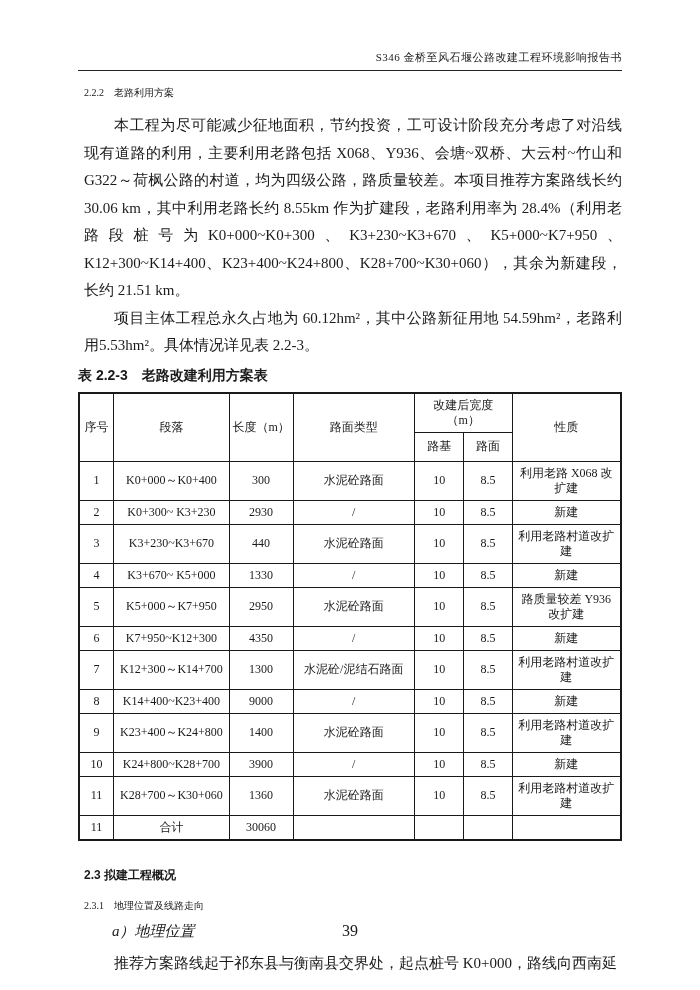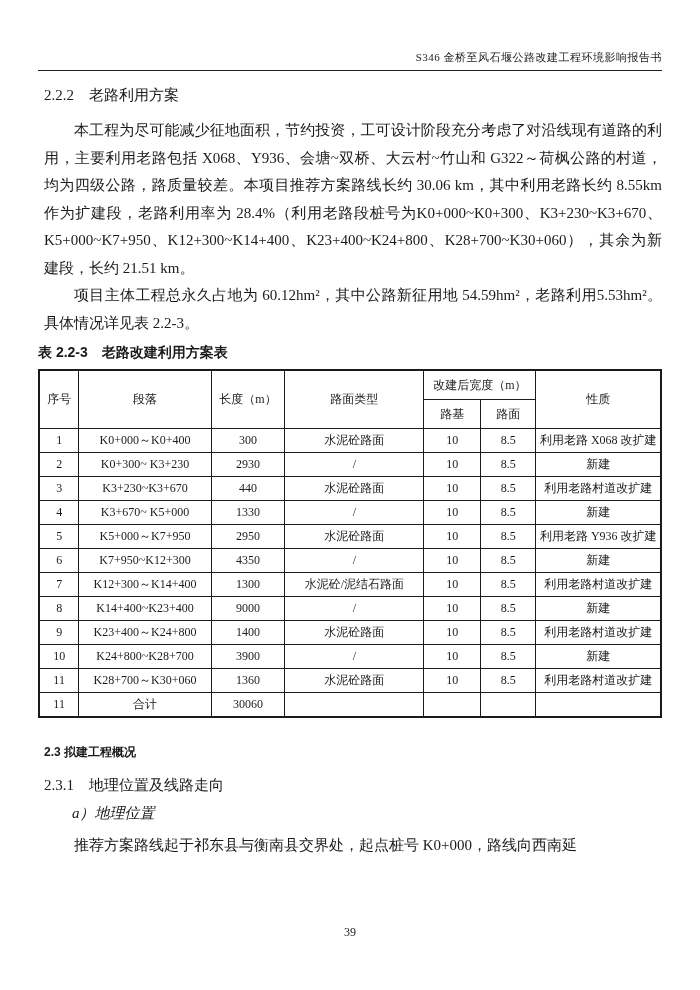--- a/index.html
+++ b/index.html
@@ -9,34 +9,34 @@
     color: #1a1a1a;
     font-family: "Liberation Serif", "DejaVu Serif", serif;
   }
   .page {
     position: relative;
     width: 700px;
     height: 986px;
     margin: 0 auto;
     background: #ffffff;
     box-sizing: border-box;
-    padding: 0 38px;
+    padding: 0 78px;
     overflow: hidden;
   }
   .running-header {
     padding-top: 50px;
     text-align: right;
     font-size: 11px;
     letter-spacing: 0.5px;
     border-bottom: 1.5px solid #222;
     padding-bottom: 5px;
   }
   .h-serif {
     margin: 15px 0 0 6px;
-    font-size: 15px;
+    font-size: 10px;
     font-weight: normal;
     white-space: pre-wrap;
   }
   .h-sans {
     margin: 26px 0 0 6px;
     font-size: 12px;
     font-weight: bold;
     font-family: "Liberation Sans", "DejaVu Sans", sans-serif;
     white-space: pre-wrap;
   }
@@ -79,21 +79,21 @@
     line-height: 15px;
     word-break: break-all;
   }
   table.road-table th { height: 20px; }
   .footer-pagenum {
     position: absolute;
     left: 0;
     right: 0;
     bottom: 46px;
     text-align: center;
-    font-size: 12px;
+    font-size: 16px;
   }
 </style>
 </head>
 <body>
 
 <div class="page">
 
   <div class="running-header">
     <span>S346 金桥至风石堰公路改建工程环境影响报告书</span>
   </div>
@@ -167,34 +167,34 @@
         <td>8.5</td>
         <td>新建</td>
       </tr>
       <tr>
         <td>5</td>
         <td>K5+000～K7+950</td>
         <td>2950</td>
         <td>水泥砼路面</td>
         <td>10</td>
         <td>8.5</td>
-        <td>利用老路 Y936 改扩建</td>
+        <td>路质量较差 Y936 改扩建</td>
       </tr>
       <tr>
         <td>6</td>
         <td>K7+950~K12+300</td>
         <td>4350</td>
         <td>/</td>
         <td>10</td>
         <td>8.5</td>
         <td>新建</td>
       </tr>
       <tr>
         <td>7</td>
-        <td>K12+300～K14+400</td>
+        <td>K12+300～K14+700</td>
         <td>1300</td>
         <td>水泥砼/泥结石路面</td>
         <td>10</td>
         <td>8.5</td>
         <td>利用老路村道改扩建</td>
       </tr>
       <tr>
         <td>8</td>
         <td>K14+400~K23+400</td>
         <td>9000</td>

